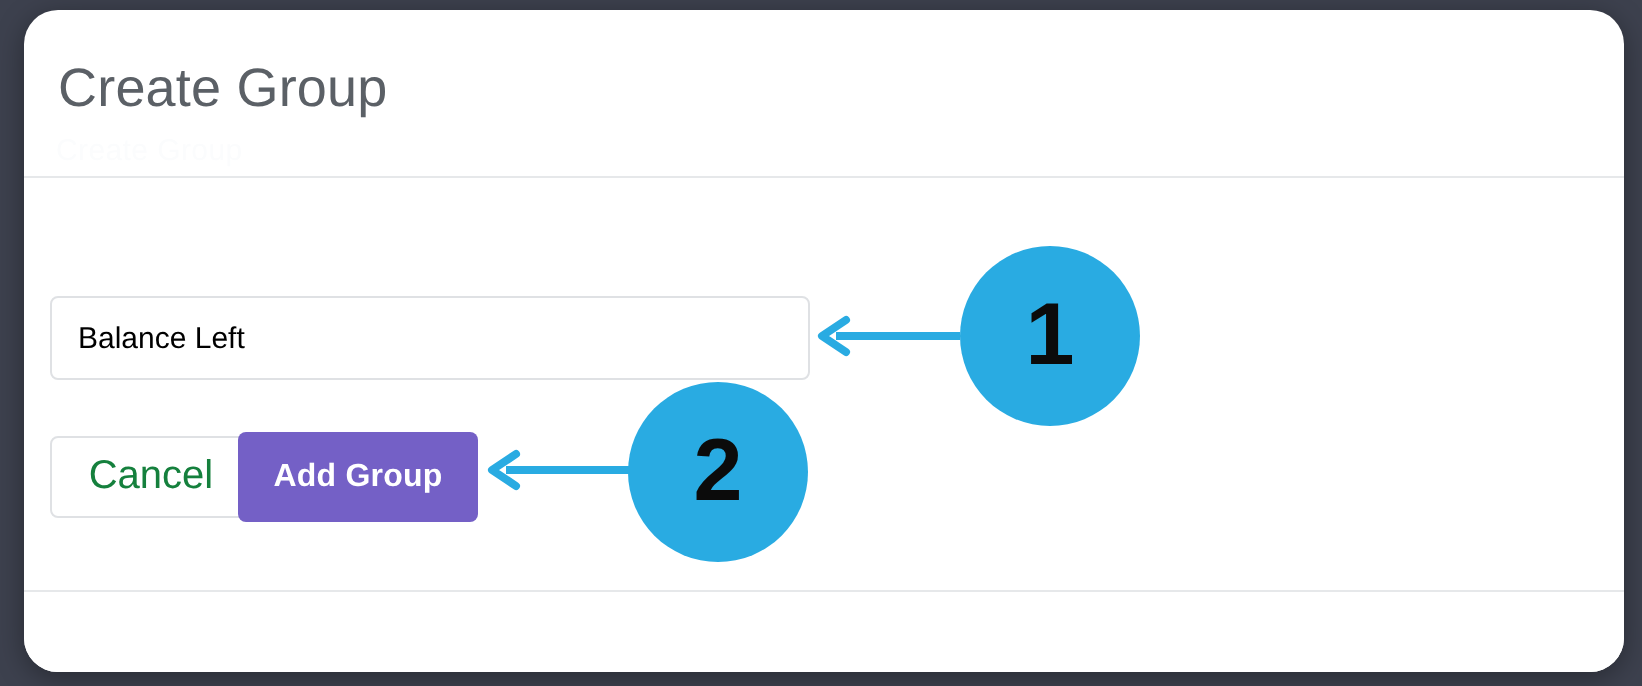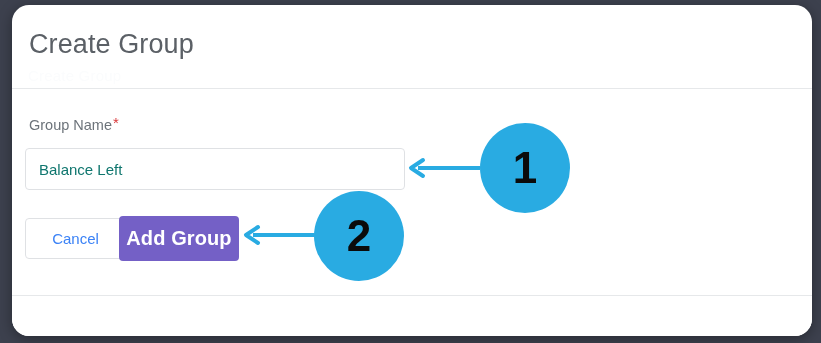--- a/index.html
+++ b/index.html
@@ -99,21 +99,21 @@
     left: 13px;
     top: 58px;
     width: 380px;
     height: 42px;
     box-sizing: border-box;
     border: 1px solid #dfe1e4;
     border-radius: 4px;
     background: #ffffff;
     font-family: "Liberation Sans", sans-serif;
     font-size: 15px;
-    color: #0f766e;
+    color: #000000;
     padding: 0 13px;
     outline: none;
   }
   .text-input::placeholder { color: #a9aeb4; }
 
   .btn-row {
     position: absolute;
     left: 13px;
     top: 126px;
     height: 46px;
@@ -128,34 +128,34 @@
     justify-content: center;
   }
   .btn-cancel {
     position: absolute;
     left: 0;
     top: 2px;
     width: 101px;
     height: 41px;
     border: 1px solid #dfe1e4;
     background: #ffffff;
-    color: #3b82f6;
-    font-size: 15px;
+    color: #15803d;
+    font-size: 20px;
     font-weight: 400;
   }
   .btn-primary {
     position: absolute;
     left: 94px;
     top: 0;
     width: 120px;
     height: 45px;
     border: none;
     background: #7460c6;
     color: #ffffff;
-    font-size: 20px;
+    font-size: 16px;
     font-weight: bold;
     letter-spacing: .1px;
   }
 
   
   .modal-footer {
     position: absolute;
     left: 0;
     right: 0;
     top: 290px;
@@ -193,23 +193,20 @@
   <div id="modal">
 
     <div class="ghost-text">Create Group</div>
 
     <div class="modal-header">
       <div class="modal-title">Create Group</div>
     </div>
 
     <div class="modal-body">
 
-      <div class="field-label">
-        <span>Group Name</span><span class="required-star">*</span>
-      </div>
 
       <input class="text-input" type="text" value="Balance Left" placeholder="Group Name" style="">
 
       <div class="btn-row">
         <button class="btn btn-cancel">Cancel</button>
         <button class="btn btn-primary">Add Group</button>
       </div>
     </div>
 
     <div class="modal-footer"></div>

